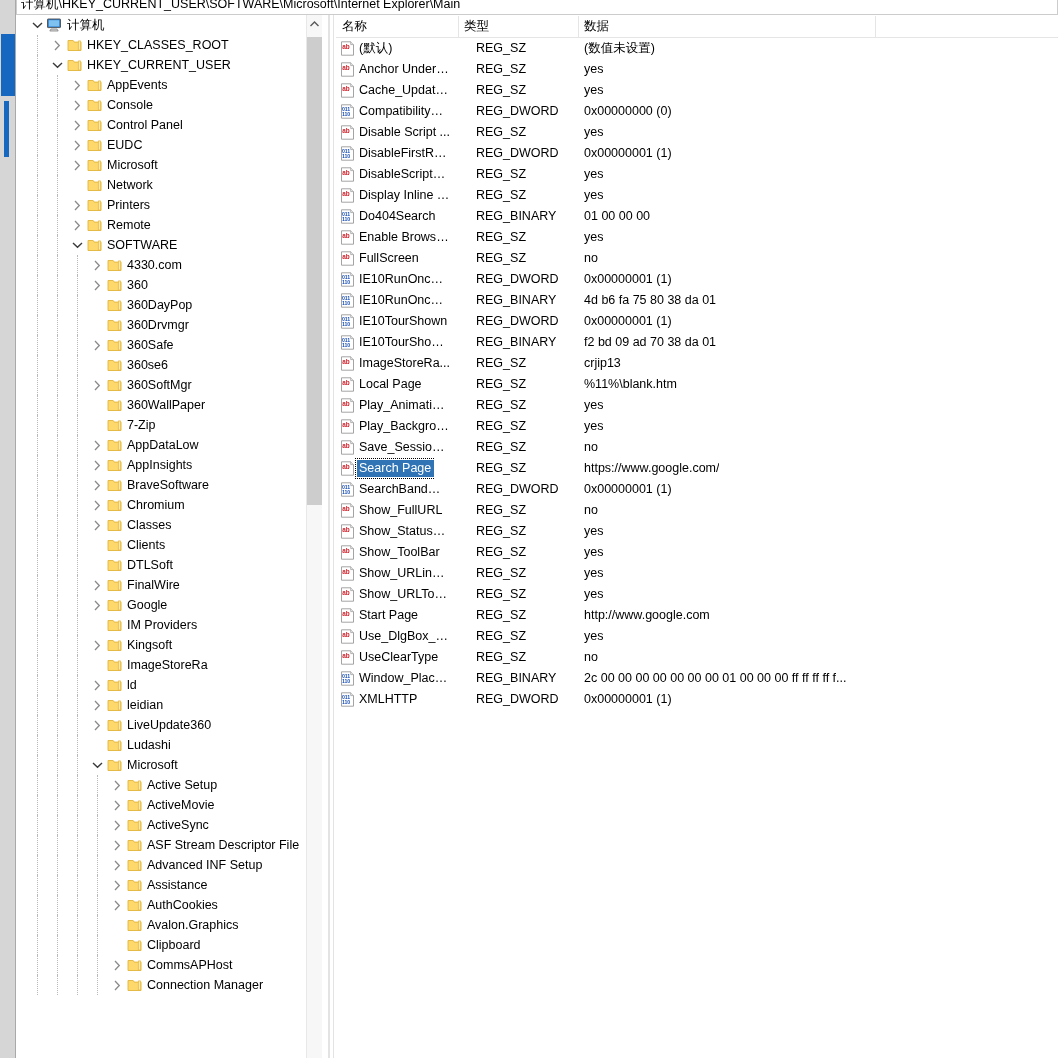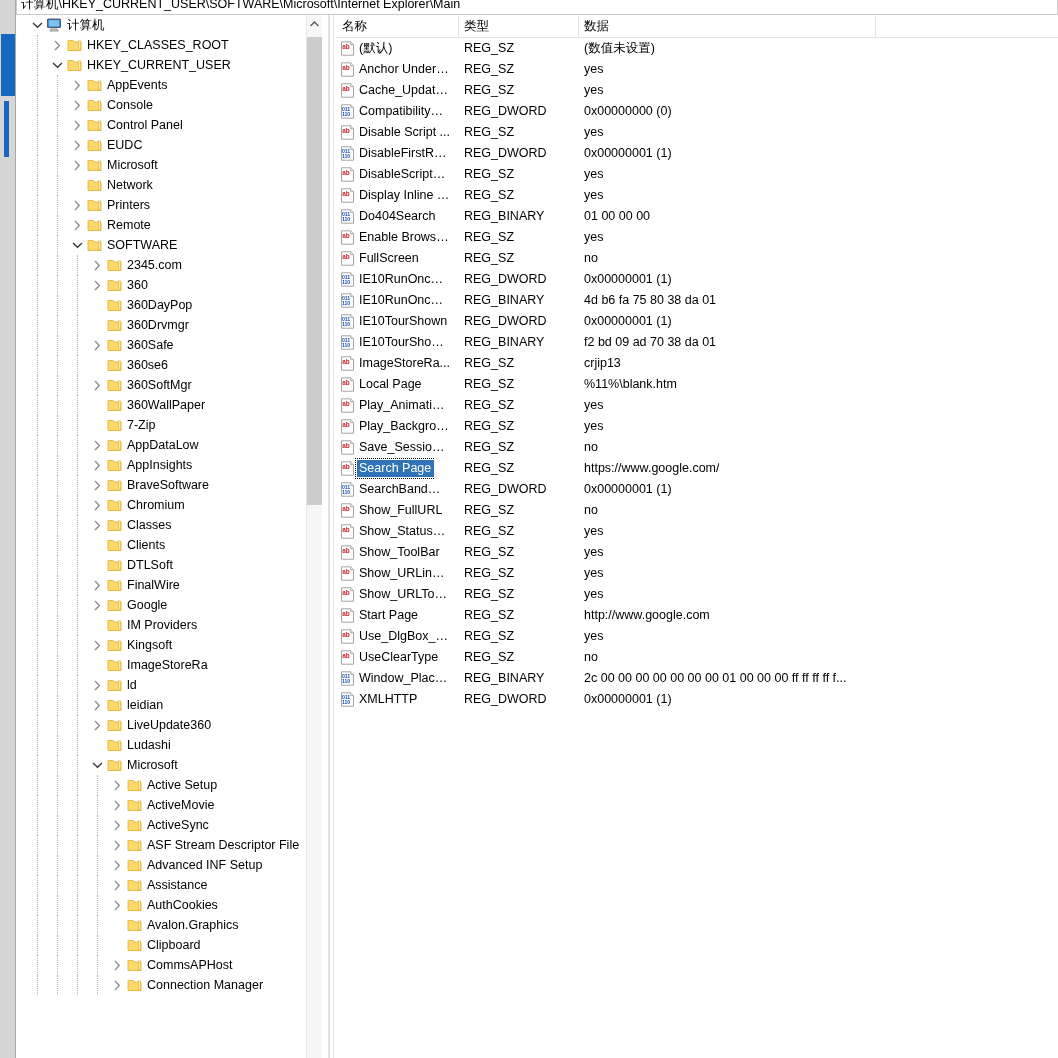--- a/index.html
+++ b/index.html
@@ -186,21 +186,21 @@
     max-width: 96px;
   }
   .vrow.selected .c-name .nm {
     background: #3074b6;
     color: #ffffff;
     outline: 1px dotted #000000;
     outline-offset: 1px;
   }
   .vrow .c-type {
     position: absolute;
-    left: 128px; top: 0;
+    left: 140px; top: 0;
     height: 21px; line-height: 21px;
   }
   .vrow .c-data {
     position: absolute;
     left: 248px; top: 0;
     height: 21px; line-height: 21px;
     max-width: 460px;
     overflow: hidden;
     text-overflow: ellipsis;
   }
@@ -435,21 +435,21 @@
           <svg width="8" height="11" viewBox="0 0 8 11" aria-hidden="true">
             <path d="M2 1 L6.3 5.5 L2 10" fill="none" stroke="#8a8a8a" stroke-width="1.3"></path>
           </svg>
         </span>
         <span class="ico folder">
           <svg width="15" height="13" viewBox="0 0 15 13" aria-hidden="true">
             <path d="M1 1.5 h5.2 l1.1 1.6 H14 v8.4 H1 Z" fill="#ffd86b" stroke="#e2b53c" stroke-width="0.9"></path>
             <path d="M11.4 1.9 h2.2 v9.1 h-2.2 Z" fill="#fdeaa8" stroke="#e2b53c" stroke-width="0.7"></path>
           </svg>
         </span>
-        <span class="lbl">2345.com</span>
+        <span class="lbl">4330.com</span>
       </div>
       <div class="tree-row">
         <div class="dotline" style="left: 20px;"></div>
         <div class="dotline" style="left: 40px;"></div>
         <div class="dotline" style="left: 60px;"></div>
         <div style="flex: 0 0 72px;"></div>
         <span class="twisty">
           <svg width="8" height="11" viewBox="0 0 8 11" aria-hidden="true">
             <path d="M2 1 L6.3 5.5 L2 10" fill="none" stroke="#8a8a8a" stroke-width="1.3"></path>
           </svg>

